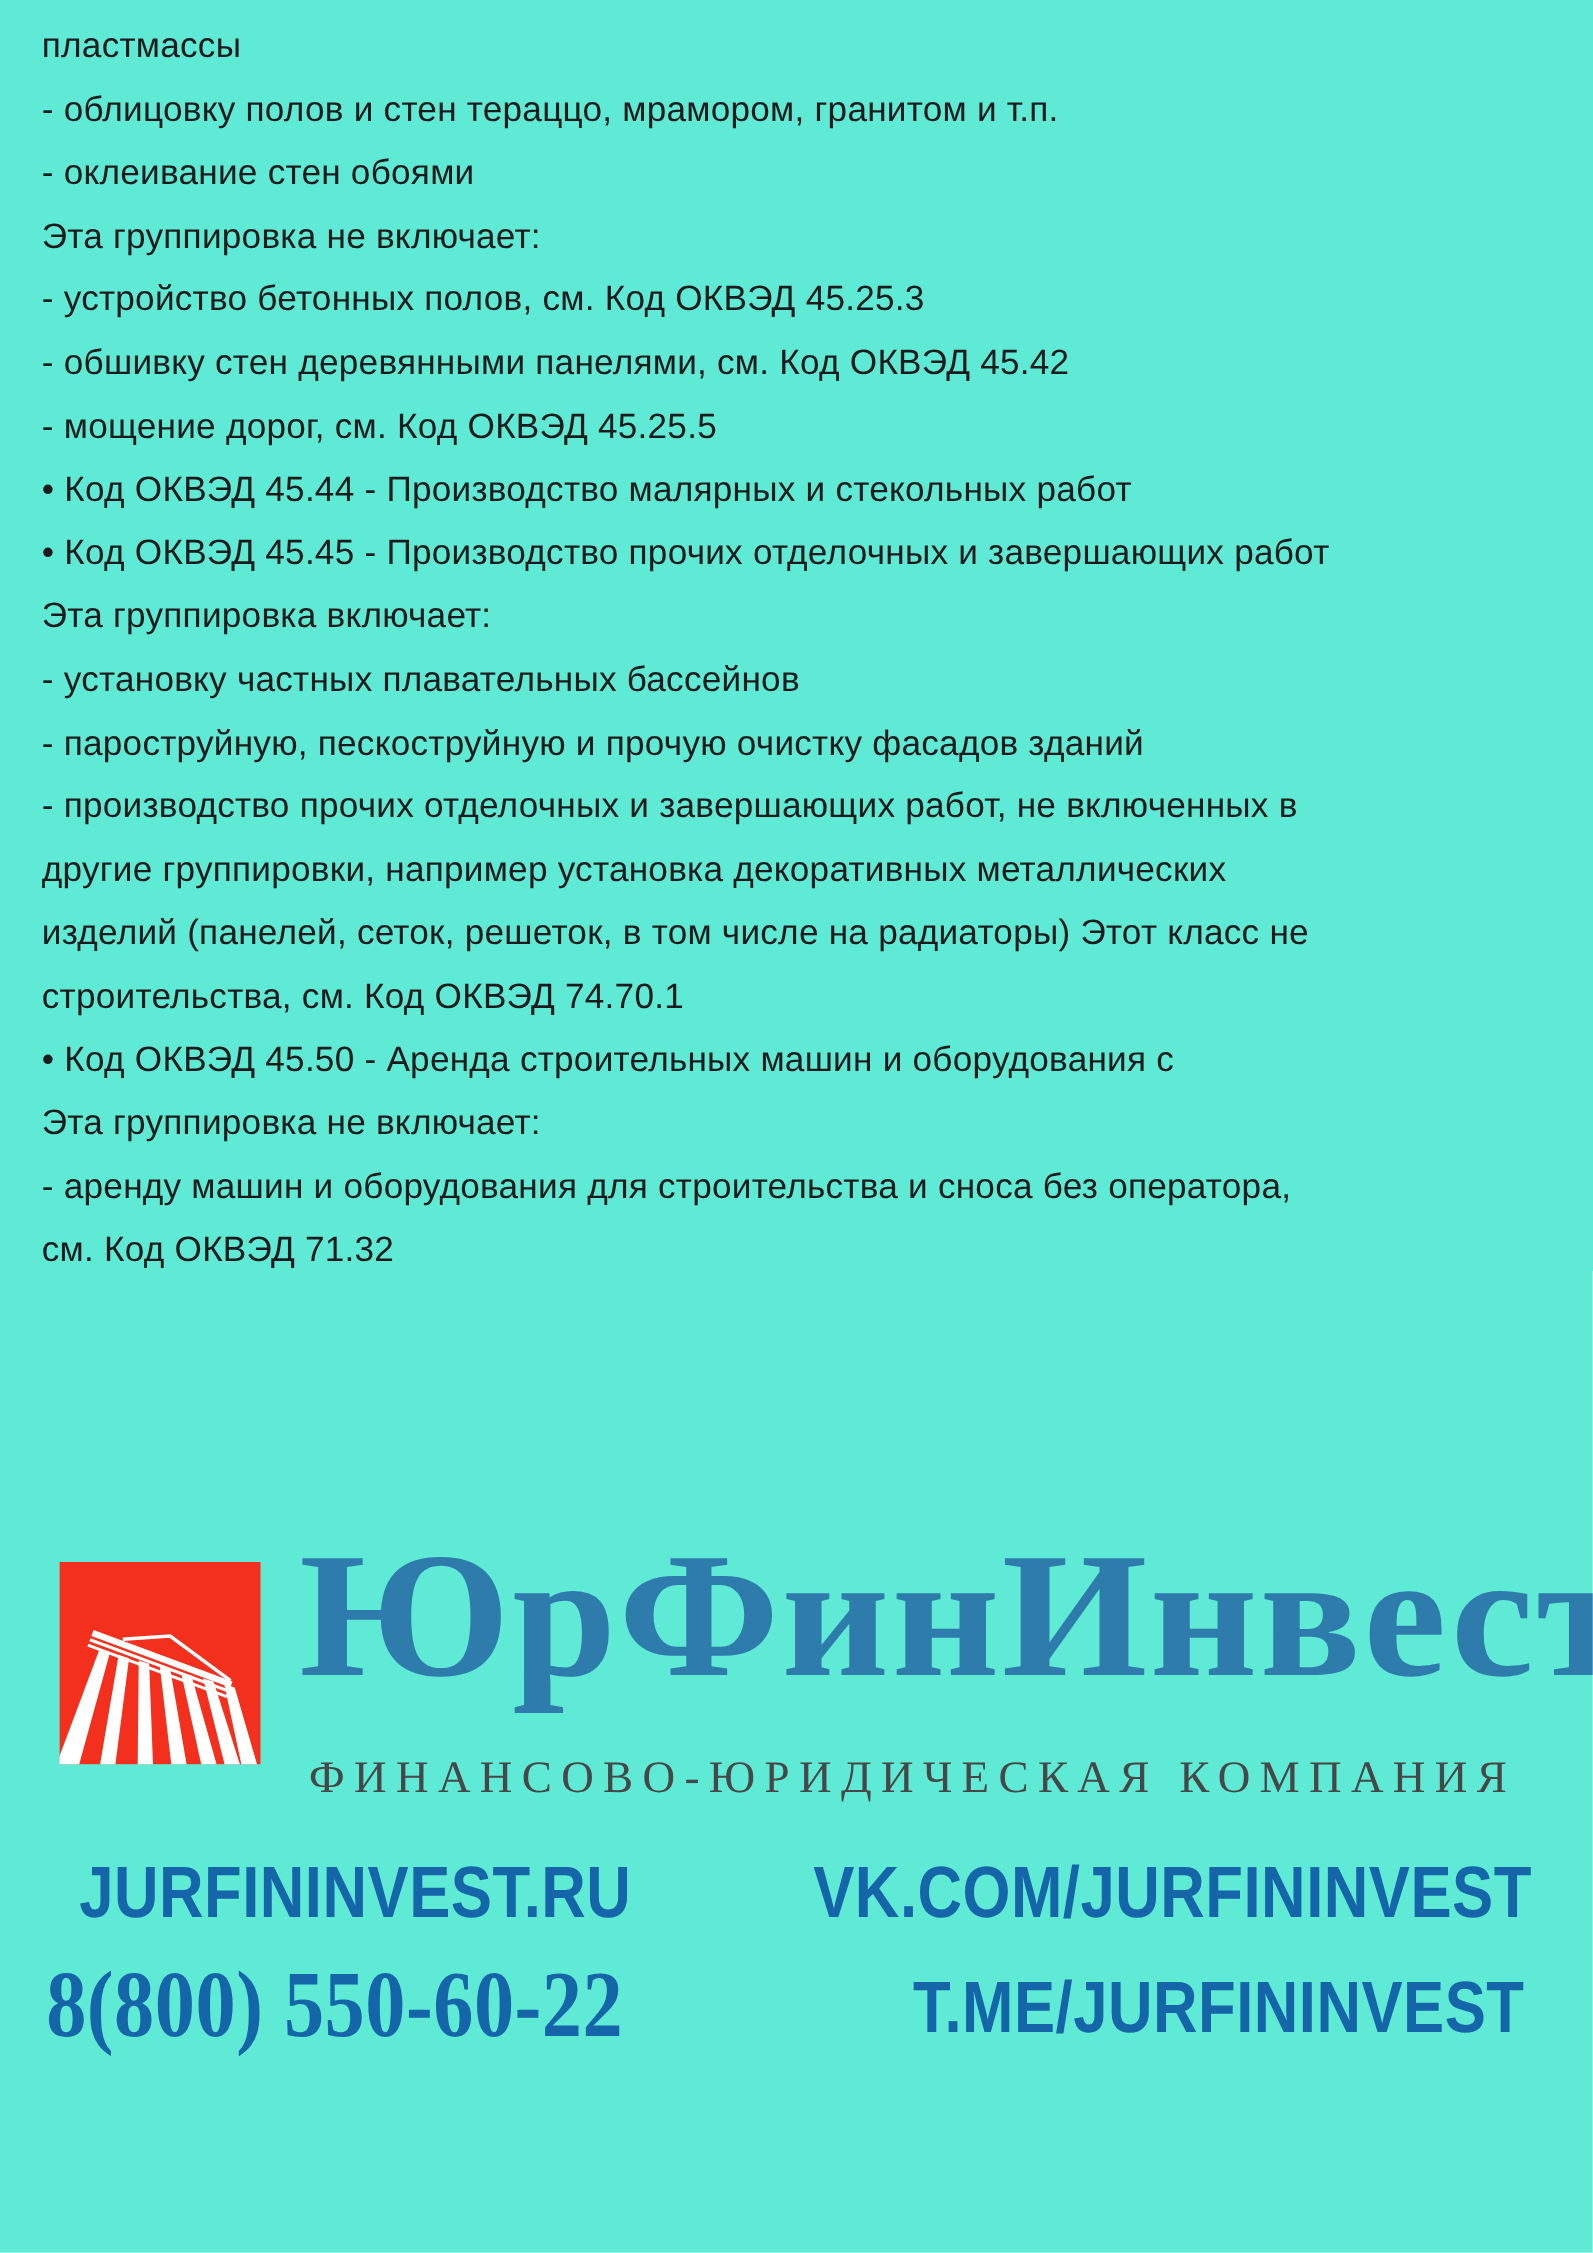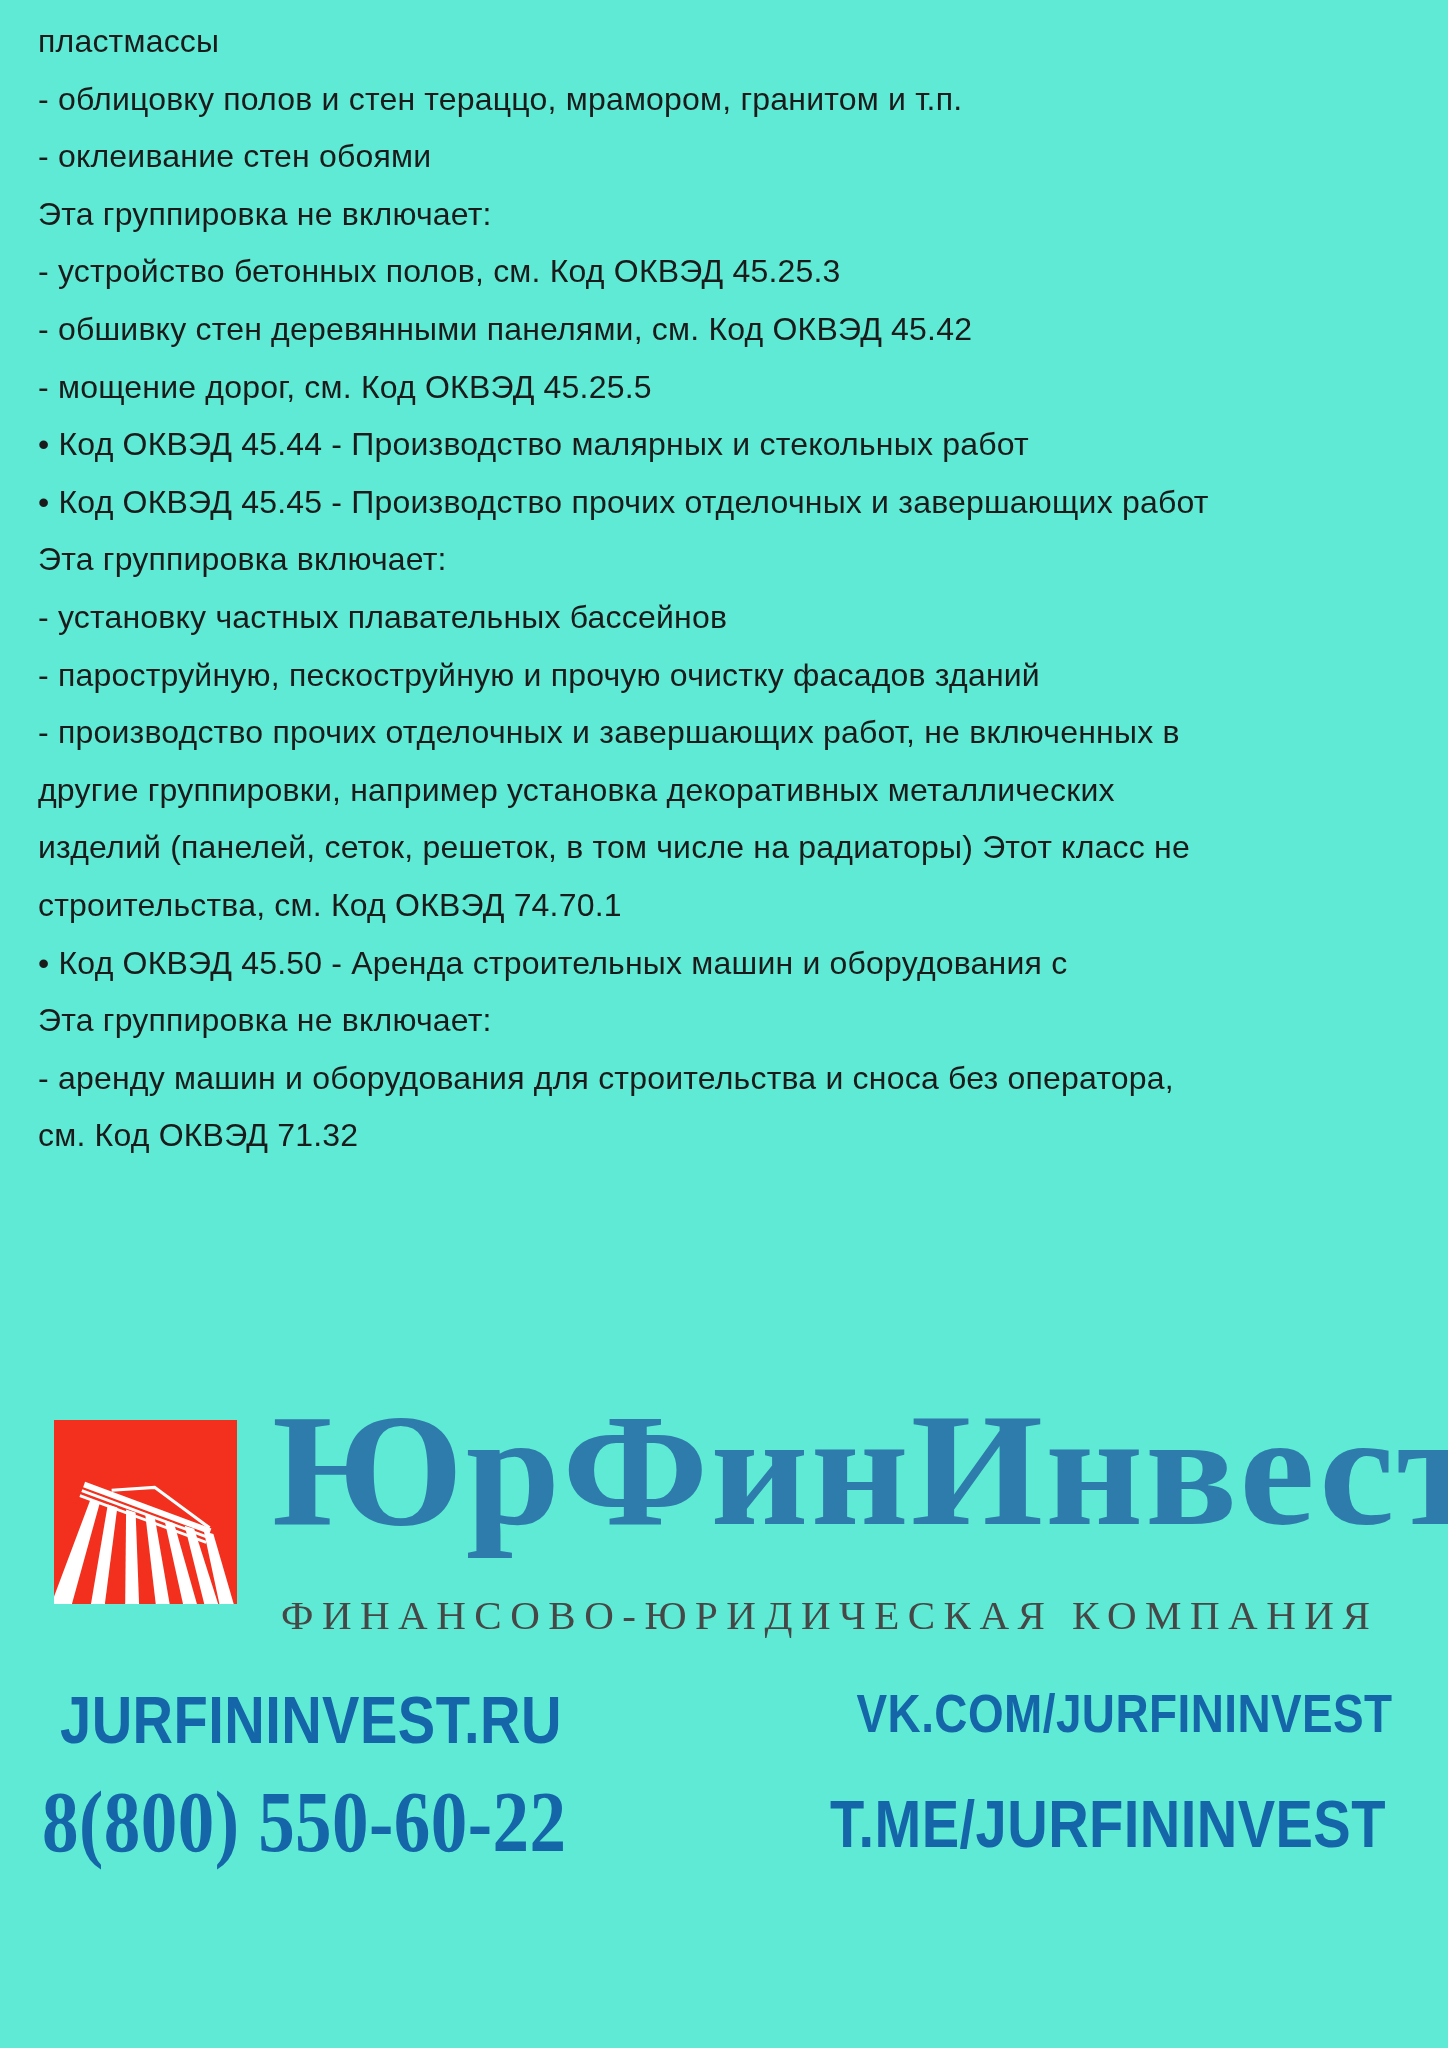--- a/index.html
+++ b/index.html
@@ -72,22 +72,22 @@
     white-space: nowrap;
   }
   .contact .cond {
     display: inline-block;
     transform: scaleX(0.85);
     letter-spacing: 0.5px;
   }
   .contact.align-left  .cond { transform-origin: left center; }
   .contact.align-right .cond { transform-origin: right center; }
 
-  .contact-site     { left: 60px;  top: 1682px; font-size: 66px; }
-  .contact-vk       { right: 55px; top: 1682px; font-size: 54px; text-align: right; }
+  .contact-site     { left: 72px;  top: 1682px; font-size: 66px; }
+  .contact-vk       { right: 55px; top: 1682px; font-size: 66px; text-align: right; }
   .contact-phone    { left: 42px;  top: 1772px; font-size: 86px; font-family: Liberation Serif, serif; }
   .contact-telegram { right: 62px; top: 1786px; font-size: 66px; text-align: right; }
 </style>
 </head>
 <body>
 
 <div class="page">
 
   <div class="doc-text">
     <div class="line">пластмассы</div>

